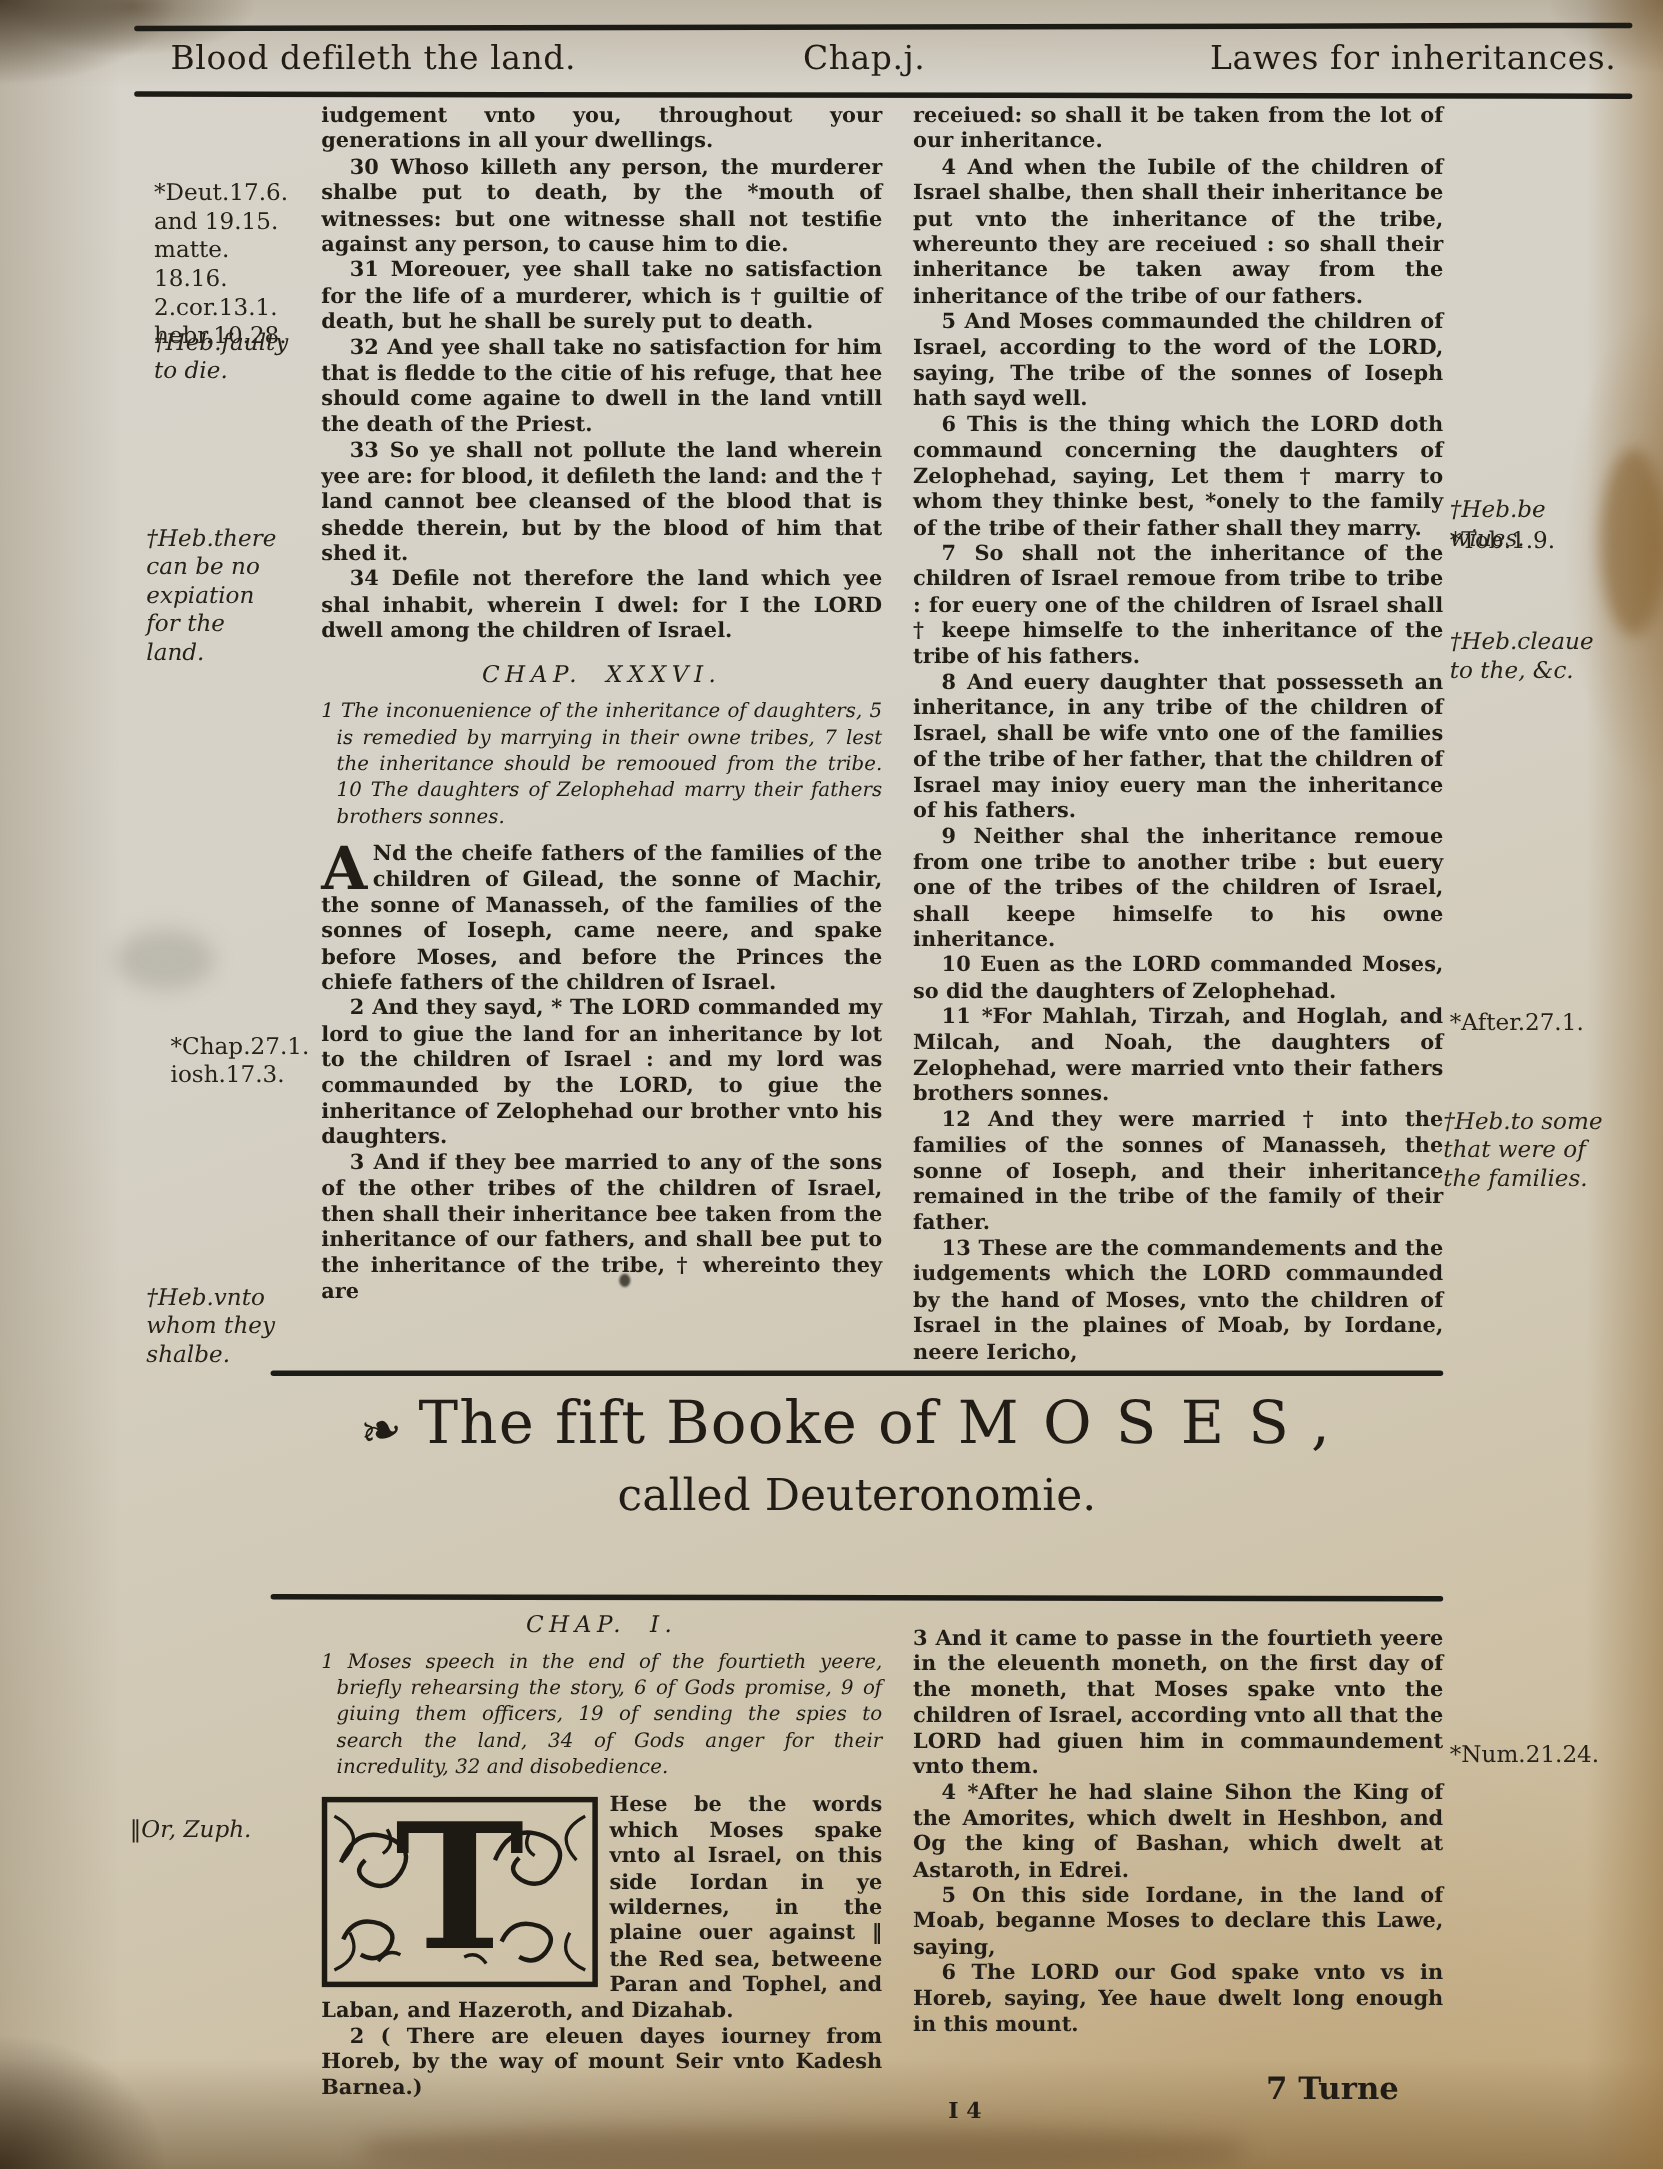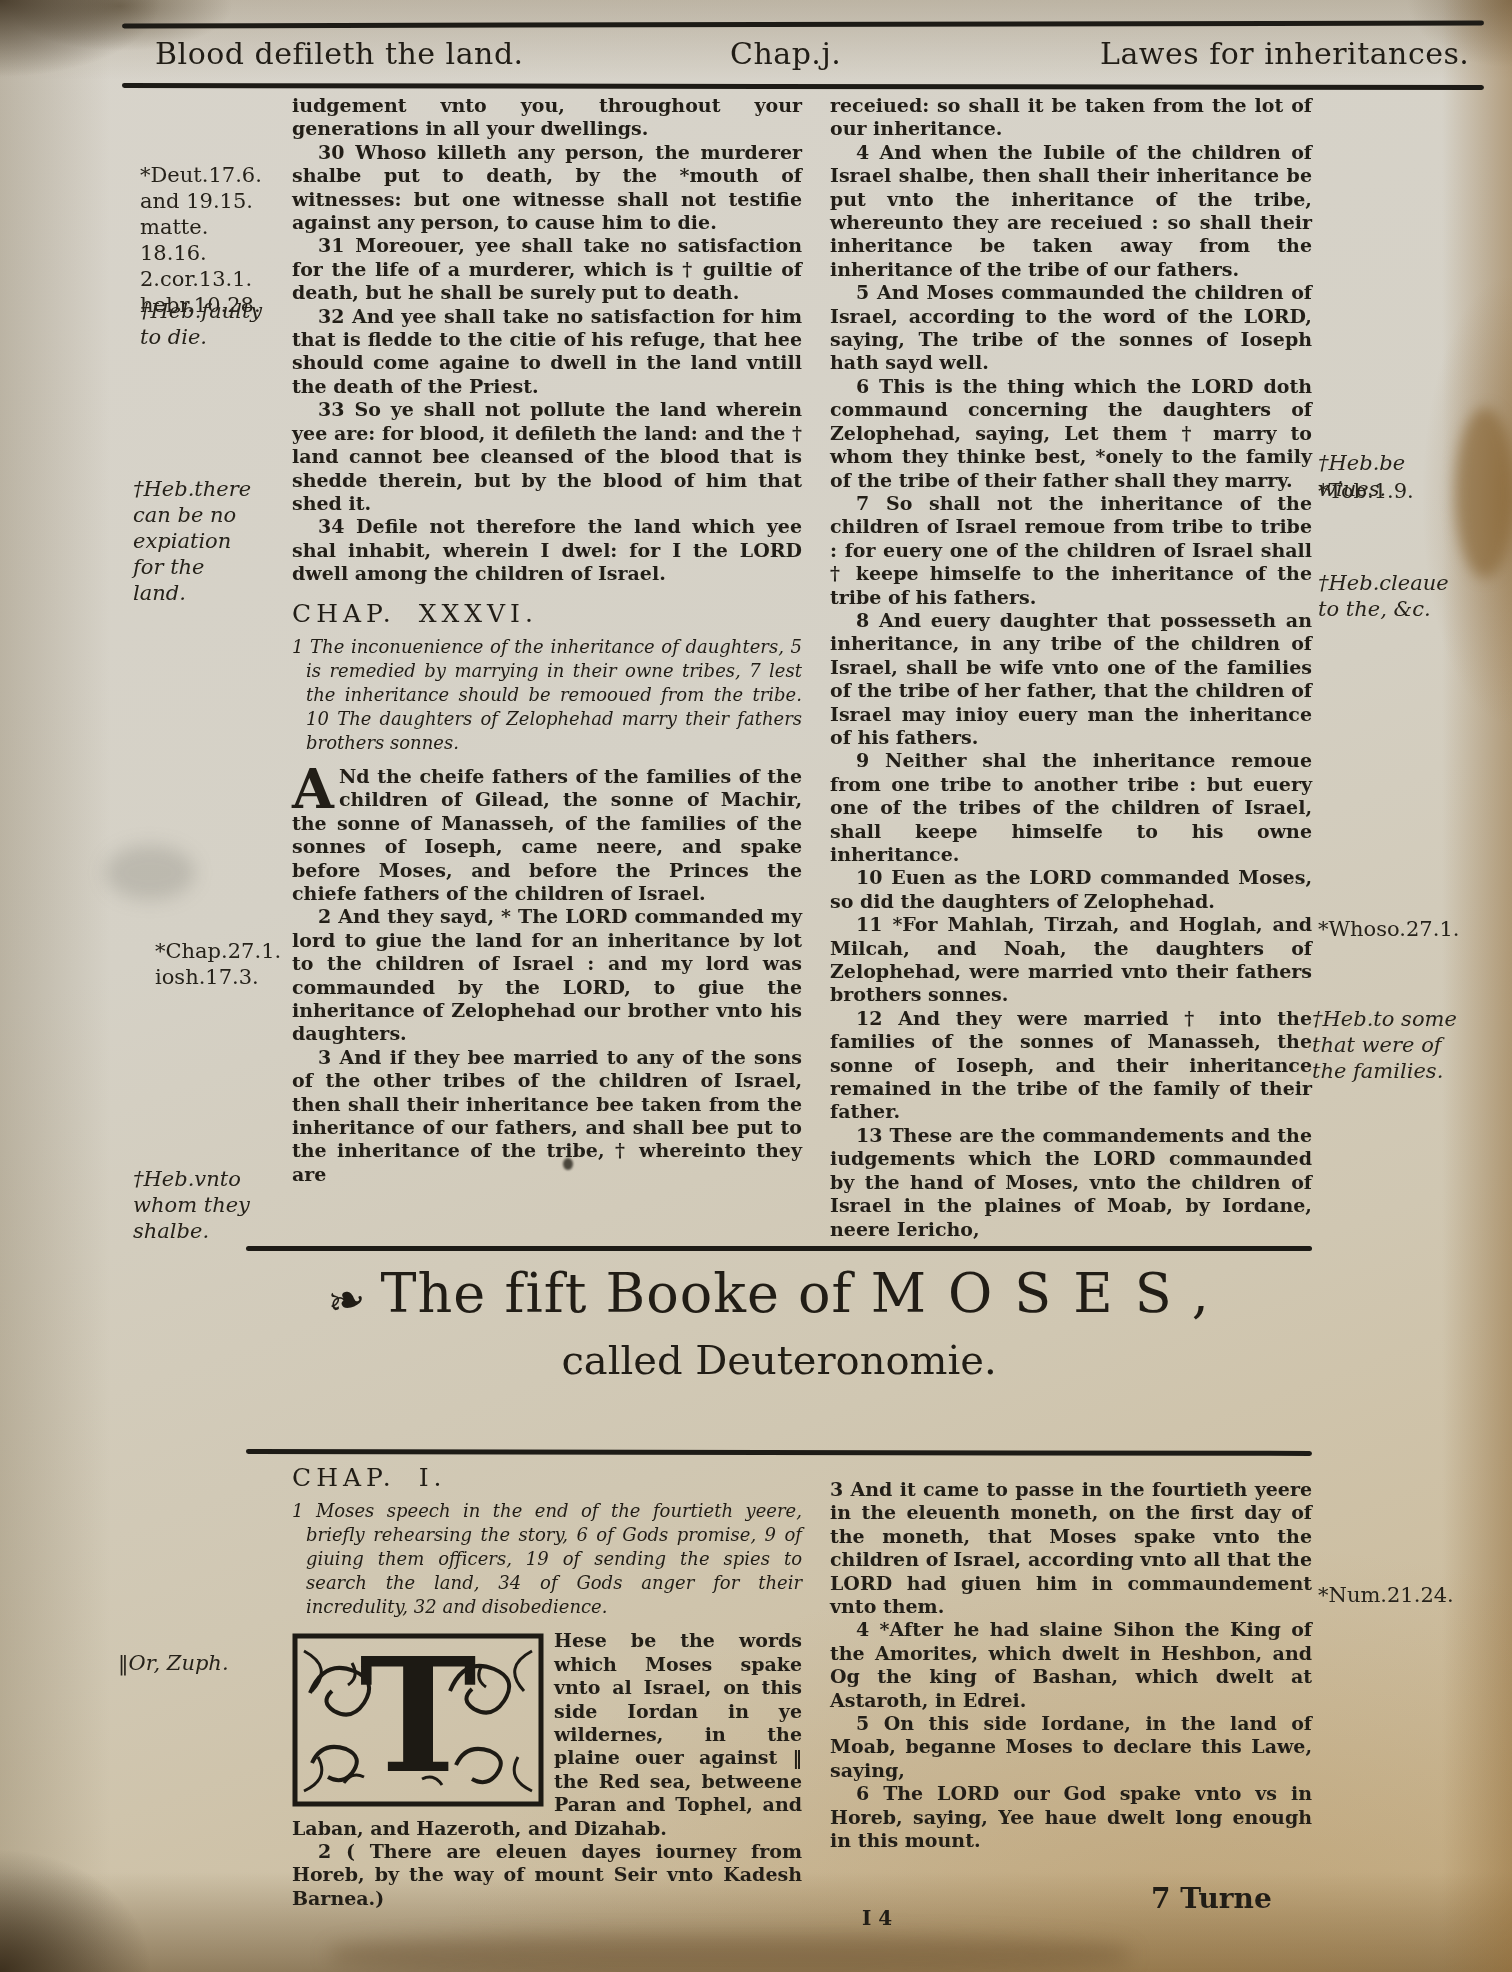--- a/index.html
+++ b/index.html
@@ -29,21 +29,21 @@
   #hdr-left{left:155px;}
   #hdr-center{left:730px;}
   #hdr-right{left:1100px;}
   .col{position:absolute;}
   #num-left{left:292px;top:94px;width:510px;}
   #num-right{left:830px;top:94px;width:482px;}
   #deut-left{left:292px;top:1462px;width:510px;}
   #deut-right{left:830px;top:1478px;width:482px;}
   .bl{margin:0;text-indent:26px;text-align:justify;font-weight:bold;font-size:19px;line-height:23.4px;color:#221e17;}
   .noindent{text-indent:0;}
-  .chap-head{margin:16px 0 10px;font-weight:normal;font-size:25px;letter-spacing:5px;word-spacing:10px;text-indent:0;}
+  .chap-head{margin:16px 0 10px;text-align:center;font-weight:normal;font-size:21px;letter-spacing:5px;word-spacing:10px;text-indent:0;font-style:italic;}
   .summary{margin:0 0 10px;font-style:italic;font-weight:normal;font-size:18px;line-height:24px;text-align:justify;padding-left:14px;text-indent:-14px;}
   .initA{float:left;font-size:54px;line-height:44px;padding:2px 5px 0 0;font-weight:bold;}
   .woodcut{float:left;width:252px;height:174px;margin:4px 10px 2px 0;}
   .woodcut svg{display:block;}
   .mn{position:absolute;font-size:21px;line-height:26px;width:138px;color:#26221a;}
   .mn-i{font-style:italic;}
   .mn-r{font-style:normal;}
   .title-block{position:absolute;left:246px;top:1262px;width:1066px;text-align:center;}
   .title-line1{font-size:54px;letter-spacing:1px;white-space:nowrap;}
   .title-orn{font-size:46px;display:inline-block;transform:rotate(-12deg);margin-right:14px;vertical-align:-4px;}
@@ -99,21 +99,21 @@
   <div class="mn mn-r" style="left:140px;top:162px;width:118px;">*Deut.17.6. and 19.15. matte. 18.16. 2.cor.13.1. hebr.10.28.</div>
   <div class="mn mn-i" style="left:140px;top:298px;width:118px;">†Heb.faulty to die.</div>
   <div class="mn mn-i" style="left:133px;top:476px;width:130px;">†Heb.there can be no expiation for the land.</div>
   <div class="mn mn-r" style="left:155px;top:938px;width:118px;">*Chap.27.1. iosh.17.3.</div>
   <div class="mn mn-i" style="left:133px;top:1166px;width:118px;">†Heb.vnto whom they shalbe.</div>
   <div class="mn mn-i" style="left:118px;top:1650px;width:130px;">‖Or, Zuph.</div>
 
   <div class="mn mn-i" style="left:1318px;top:450px;width:150px;">†Heb.be wiues.</div>
   <div class="mn mn-r" style="left:1318px;top:478px;width:150px;">*Tob.1.9.</div>
   <div class="mn mn-i" style="left:1318px;top:570px;width:145px;">†Heb.cleaue to the, &amp;c.</div>
-  <div class="mn mn-r" style="left:1318px;top:916px;width:150px;">*Whoso.27.1.</div>
+  <div class="mn mn-r" style="left:1318px;top:916px;width:150px;">*After.27.1.</div>
   <div class="mn mn-i" style="left:1312px;top:1006px;width:150px;">†Heb.to some that were of the families.</div>
   <div class="mn mn-r" style="left:1318px;top:1582px;width:150px;">*Num.21.24.</div>
 
   <div class="rule" id="rule-mid1"></div>
 
   <div class="title-block">
     <div class="title-line1"><span class="title-orn">❧</span><span>The fift Booke of </span><span class="title-name">MOSES,</span></div>
     <div class="title-line2">called Deuteronomie.</div>
   </div>
 

